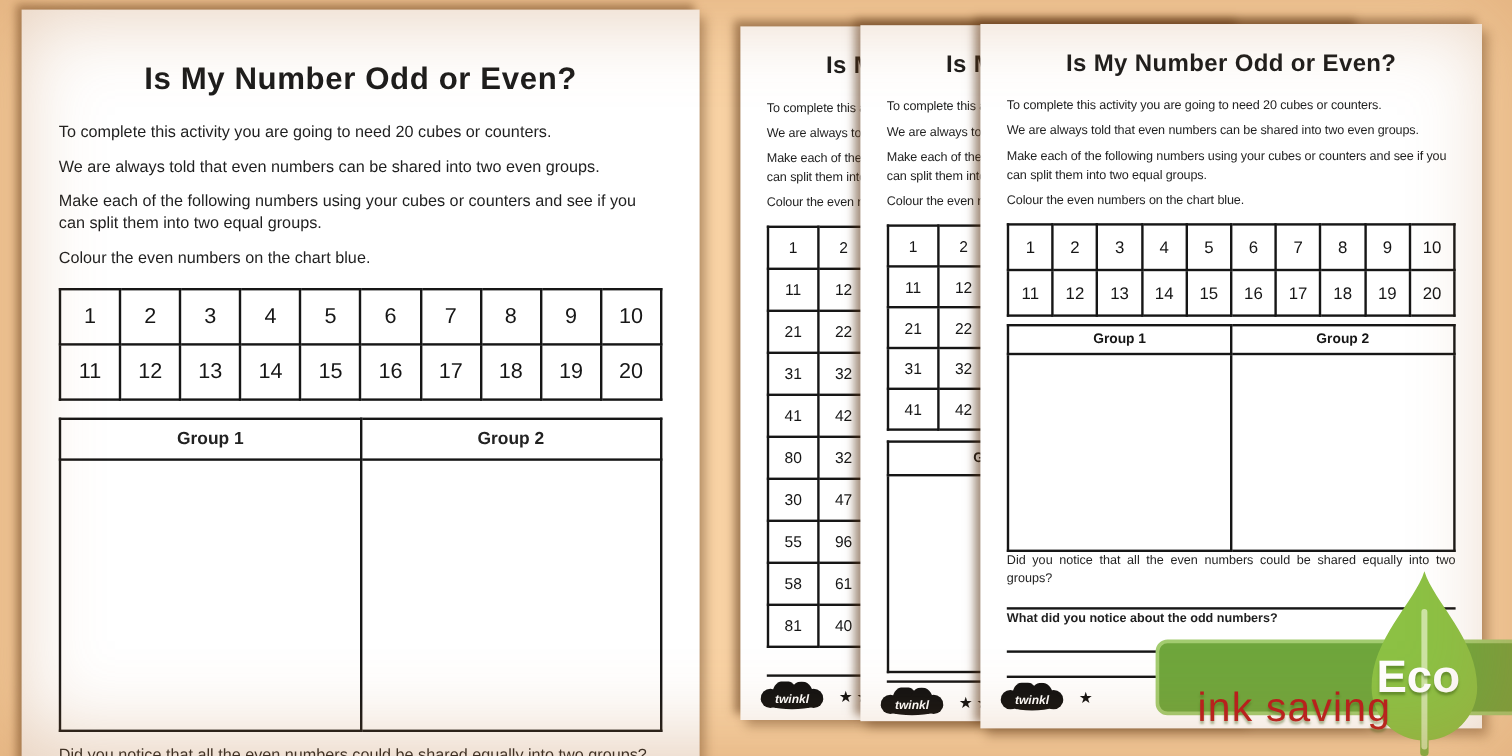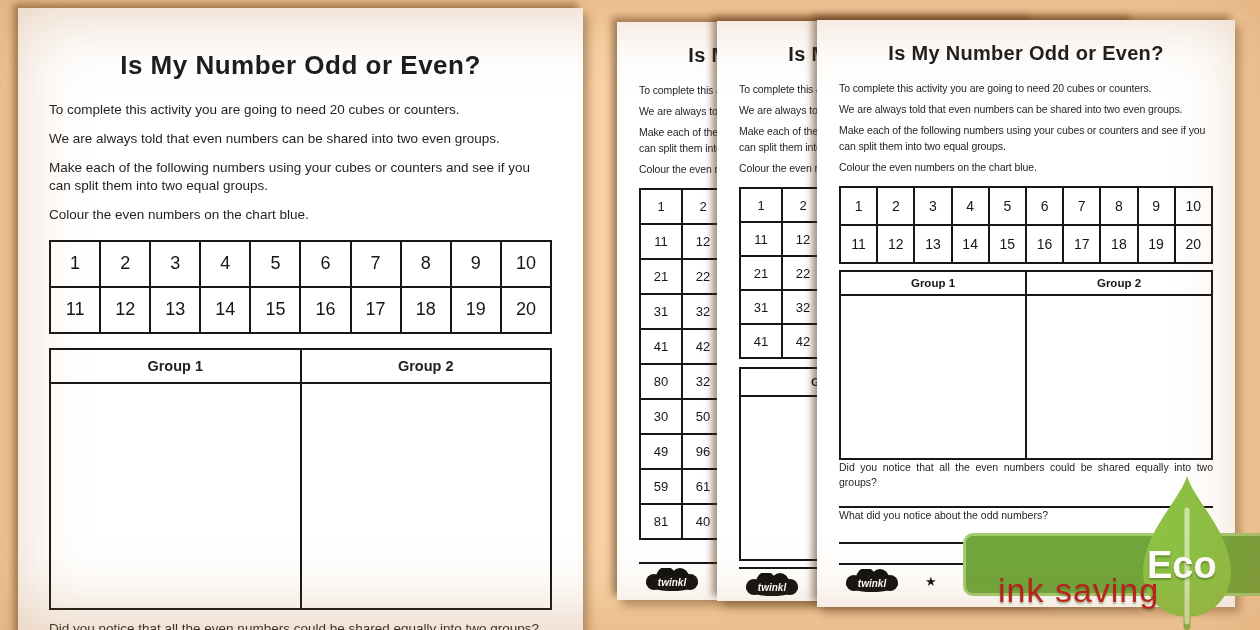--- a/index.html
+++ b/index.html
@@ -43,24 +43,24 @@
   .strip-table{margin:11px 0 0 22px;}
   .strip-table td{width:38px;font-size:13px;}
   #page-back .strip-table td{height:31px;}
   #page-middle .strip-table td{height:30px;}
   #page-middle .t-group{width:374px;margin:8px auto 0;}
   #page-middle .t-group .ghead td{height:24px;font-size:11.5px;font-weight:700;}
   #page-middle .t-group .gbody td{height:160px;}
   
   .abs-q{position:absolute;left:22px;right:22px;font-size:10.5px;line-height:1.45;color:#1f1f1f;}
   #q-even{top:440px;text-align:justify;}
-  #q-odd{top:488px;}
+  #q-odd{top:488px;font-weight:bold;}
   .ans-line{position:absolute;left:22px;right:22px;height:2px;background:#161616;}
   
-  .footer{position:absolute;left:26px;display:flex;align-items:center;gap:24px;}
+  .footer{position:absolute;left:14px;display:flex;align-items:center;gap:10px;}
   .stars{font-size:13px;letter-spacing:3px;color:#111;}
   
   #ink-banner{position:absolute;left:963px;top:533px;width:302px;height:57px;z-index:10;
     background:#6fa63c;border:3px solid #a3cc70;border-radius:10px;}
   #ink-label{position:absolute;left:998px;top:562px;z-index:12;color:#b91c1c;font-size:34px;
     line-height:56px;letter-spacing:1px;text-shadow:0 2px 2px rgba(55,95,20,.45);}
   #eco-leaf{position:absolute;left:1135px;top:474px;width:104px;height:156px;z-index:11;}
   #eco-label{position:absolute;left:1147px;top:537px;z-index:12;color:#fff;font-size:38px;
     font-weight:700;line-height:56px;text-shadow:0 2px 2px rgba(55,95,20,.5);}
 </style>
@@ -147,28 +147,28 @@
     <tr>
           <td>41</td>
           <td>42</td>
         </tr>
     <tr>
           <td>80</td>
           <td>32</td>
         </tr>
     <tr>
           <td>30</td>
-          <td>50</td>
-        </tr>
-    <tr>
-          <td>49</td>
+          <td>47</td>
+        </tr>
+    <tr>
+          <td>55</td>
           <td>96</td>
         </tr>
     <tr>
-          <td>59</td>
+          <td>58</td>
           <td>61</td>
         </tr>
     <tr>
           <td>81</td>
           <td>40</td>
         </tr>
   </tbody>
     </table>
   <div class="ans-line" style="top:540px"></div>
   <div class="footer" style="top:546px">

